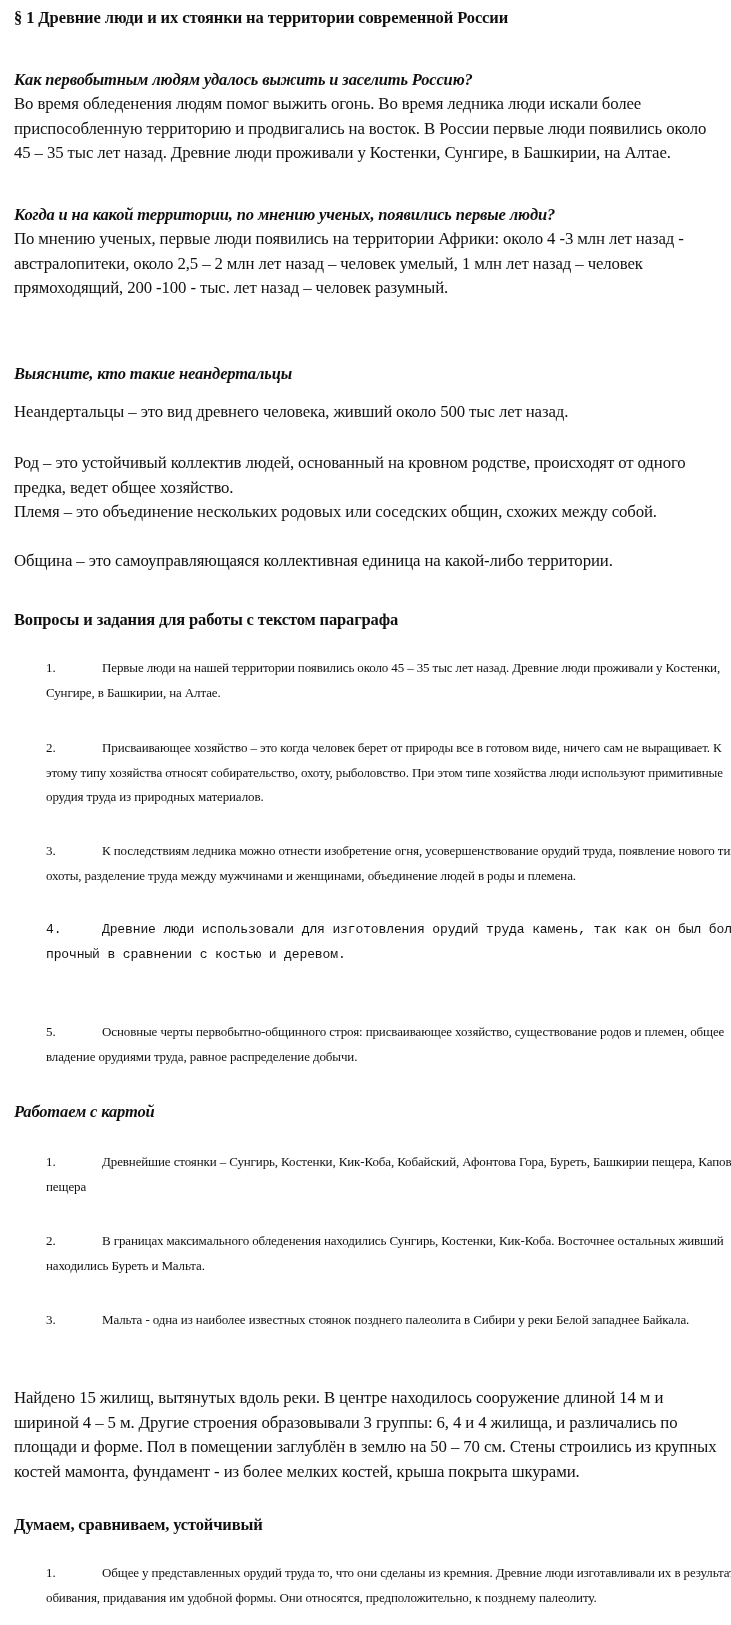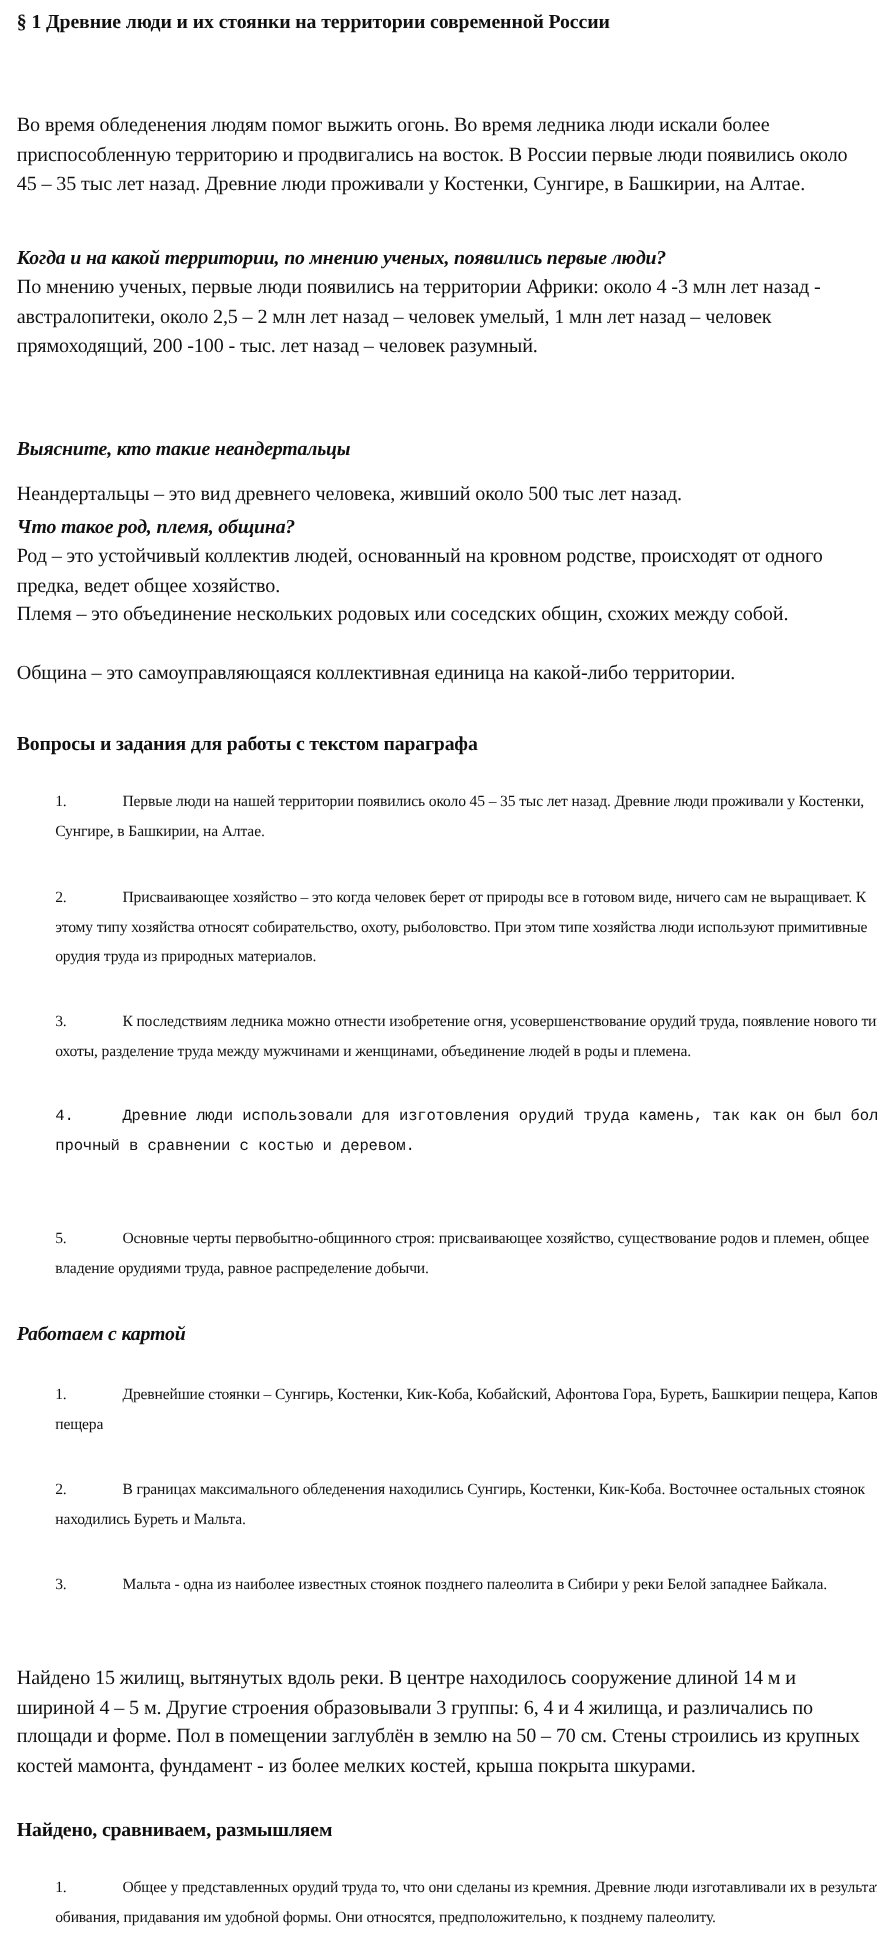--- a/index.html
+++ b/index.html
@@ -78,29 +78,29 @@
     display: inline;
   }
 </style>
 </head>
 <body>
 
 <div class="page">
 
   <div class="doc-title">§ 1 Древние люди и их стоянки на территории современной России</div>
 
+  <div class="block heading-i" style="top:68px;">Как первобытным людям удалось выжить и заселить Россию?</div>
   <div class="block para" style="top:92px;">Во время обледенения людям помог выжить огонь. Во время ледника люди искали более приспособленную территорию и продвигались на восток. В России первые люди появились около 45 – 35 тыс лет назад. Древние люди проживали у Костенки, Сунгире, в Башкирии, на Алтае.</div>
 
   <div class="block heading-i" style="top:203px;">Когда и на какой территории, по мнению ученых, появились первые люди?</div>
   <div class="block para" style="top:227px;">По мнению ученых, первые люди появились на территории Африки: около  4 -3 млн лет назад  - австралопитеки, около 2,5 – 2 млн лет назад – человек умелый, 1 млн лет назад – человек прямоходящий, 200 -100  - тыс. лет назад – человек разумный.</div>
 
   <div class="block heading-i" style="top:362px;">Выясните, кто такие неандертальцы</div>
   <div class="block para" style="top:400px;">Неандертальцы – это вид древнего человека, живший около 500 тыс лет назад.</div>
 
-  <div class="block heading-i" style="top:427px;">Что такое род, племя, община?</div>
   <div class="block para" style="top:451px;">Род – это устойчивый коллектив людей, основанный на кровном родстве, происходят от одного предка, ведет общее хозяйство.</div>
   <div class="block para" style="top:500px;">Племя – это объединение нескольких родовых или соседских общин, схожих между собой.</div>
   <div class="block para" style="top:549px;">Община – это самоуправляющаяся коллективная единица на какой-либо территории.</div>
 
   <div class="block heading-b" style="top:608px;">Вопросы и задания для работы с текстом параграфа</div>
 
   <div class="listitem" style="top:656px;">
     <span class="num">1.</span><span class="body">Первые люди на нашей территории появились около 45 – 35 тыс лет назад. Древние люди проживали у Костенки, Сунгире, в Башкирии, на Алтае.</span>
   </div>
 
@@ -120,28 +120,28 @@
     <span class="num">5.</span><span class="body">Основные черты первобытно-общинного строя: присваивающее хозяйство, существование родов и племен, общее владение орудиями труда, равное распределение добычи.</span>
   </div>
 
   <div class="block heading-i" style="top:1100px;">Работаем с картой</div>
 
   <div class="listitem" style="top:1150px;">
     <span class="num">1.</span><span class="body">Древнейшие стоянки – Сунгирь, Костенки, Кик-Коба, Кобайский, Афонтова Гора, Буреть, Башкирии пещера, Капова пещера</span>
   </div>
 
   <div class="listitem" style="top:1229px;">
-    <span class="num">2.</span><span class="body">В границах максимального обледенения находились Сунгирь, Костенки, Кик-Коба. Восточнее остальных стоянок находились Буреть и Мальта.</span>
+    <span class="num">2.</span><span class="body">В границах максимального обледенения находились Сунгирь, Костенки, Кик-Коба. Восточнее остальных живший находились Буреть и Мальта.</span>
   </div>
 
   <div class="listitem" style="top:1308px;">
     <span class="num">3.</span><span class="body">Мальта - одна из наиболее известных стоянок  позднего палеолита в Сибири у реки Белой западнее Байкала.</span>
   </div>
 
   <div class="block para" style="top:1386px;">Найдено 15 жилищ, вытянутых вдоль реки. В центре находилось сооружение длиной 14 м и шириной 4 – 5 м. Другие строения образовывали 3 группы: 6, 4 и 4 жилища, и различались по площади и форме. Пол в помещении  заглублён в землю на 50 – 70 см. Стены строились из крупных костей мамонта,  фундамент - из более мелких костей,  крыша покрыта шкурами.</div>
 
-  <div class="block heading-b" style="top:1513px;">Найдено, сравниваем, размышляем</div>
+  <div class="block heading-b" style="top:1513px;">Думаем, сравниваем, устойчивый</div>
 
   <div class="listitem" style="top:1561px;">
     <span class="num">1.</span><span class="body">Общее у представленных орудий труда то, что они сделаны из кремния. Древние люди изготавливали их в результате обивания, придавания им удобной формы. Они относятся, предположительно, к позднему палеолиту.</span>
   </div>
 
 </div>
 
 </body></html>

